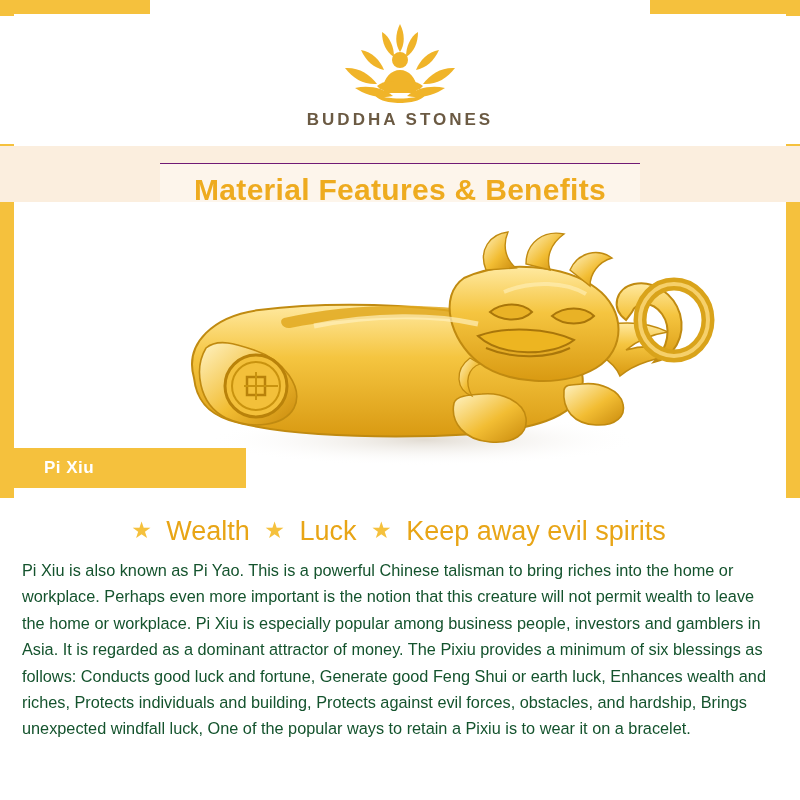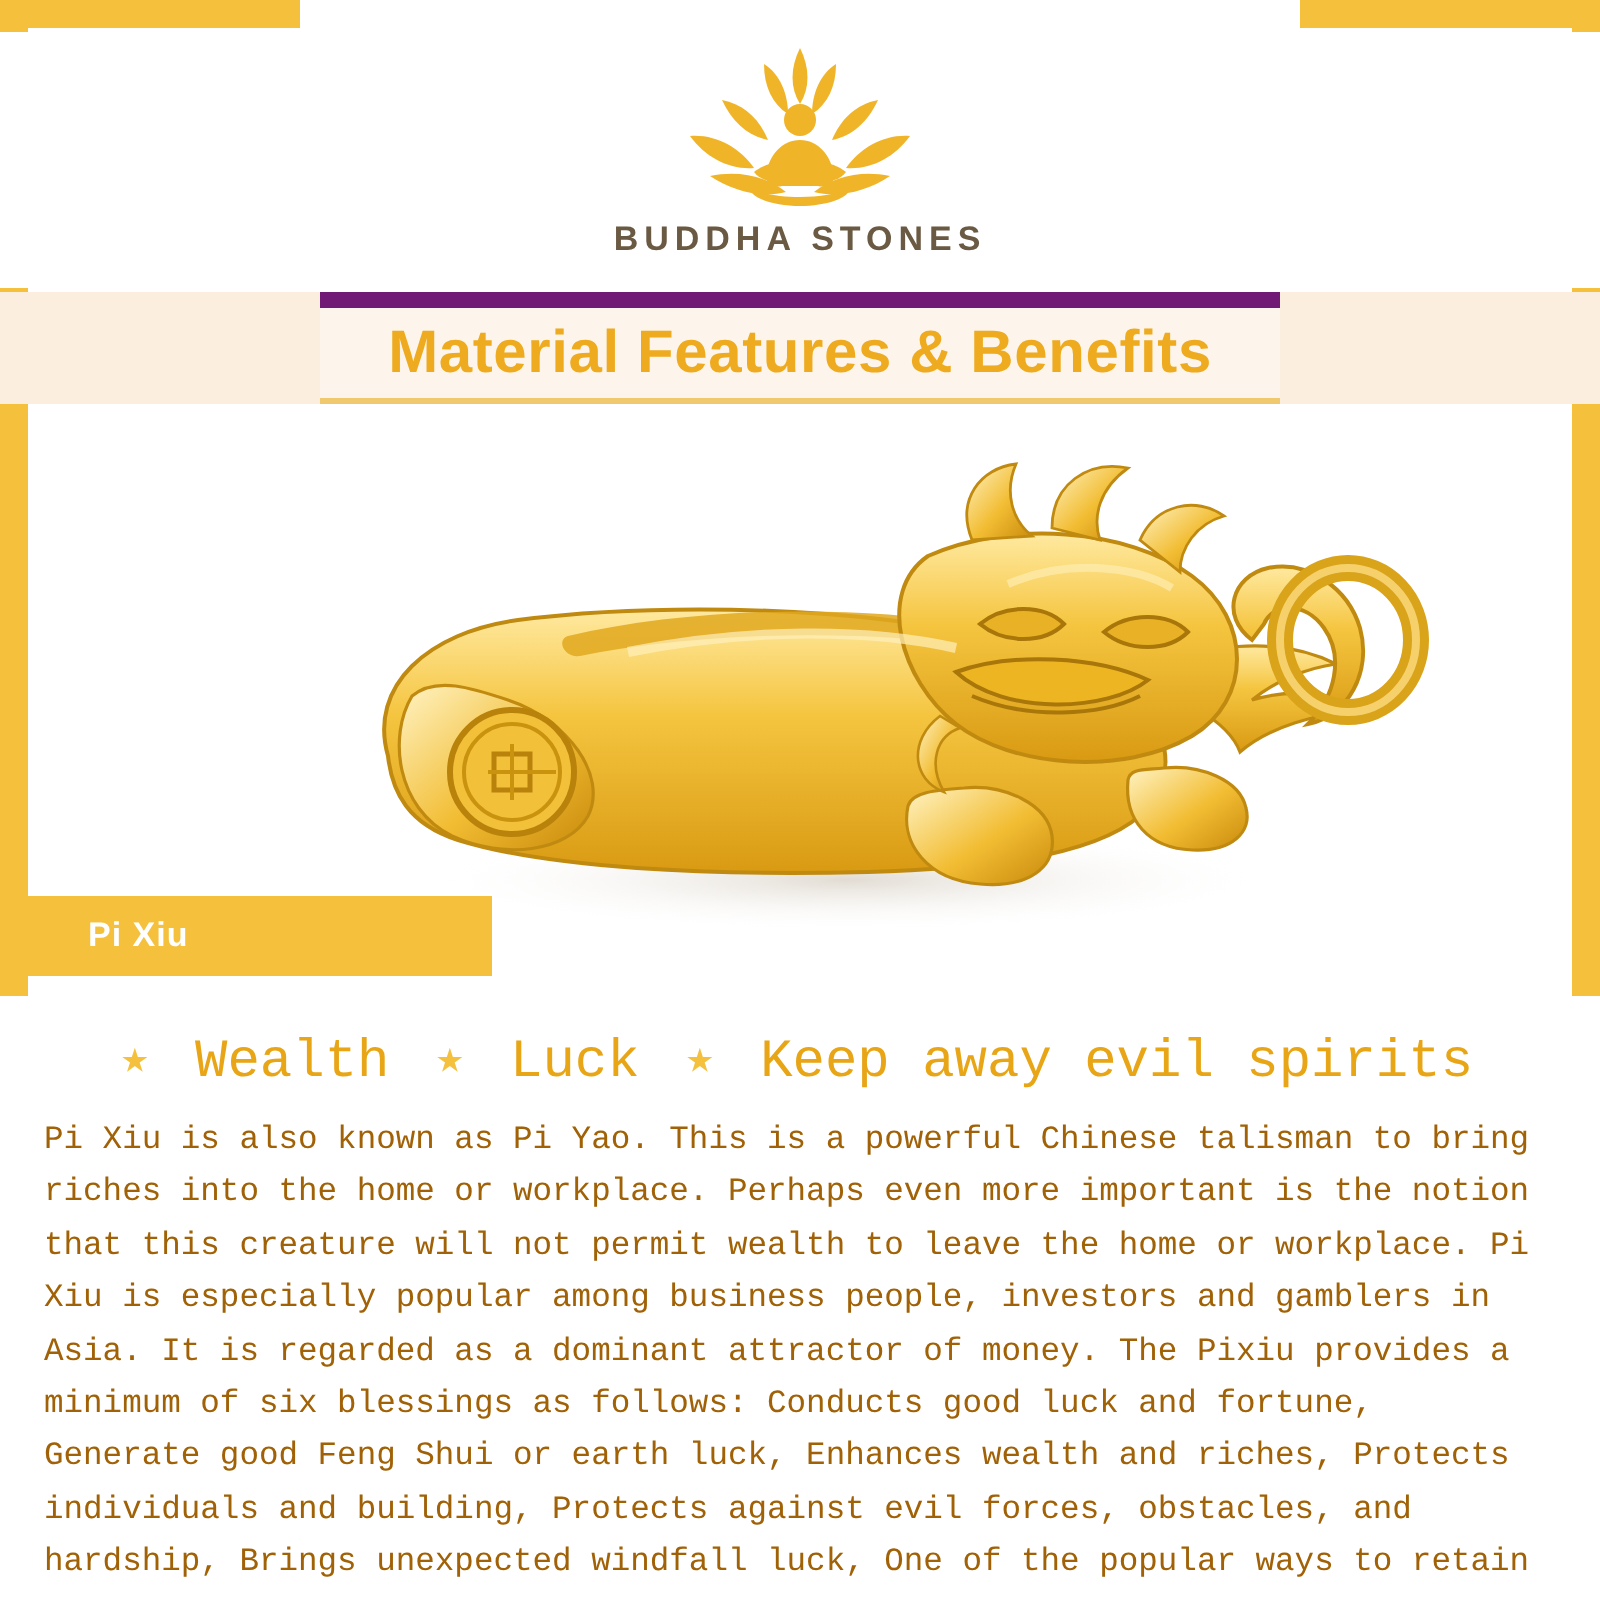--- a/index.html
+++ b/index.html
@@ -86,26 +86,26 @@
 
   
   .title-band {
     position: absolute;
     top: 146px; left: 0;
     width: 800px; height: 56px;
     background: #fbeede;
   }
   .title-bar {
     position: absolute;
-    top: 146px;
+    top: 163px;
     left: 160px;
     width: 480px;
     height: 56px;
     background: #fdf5eb;
-    border-top: 8px solid #701a75;
+    border-top: 1px solid #701a75;
     border-bottom: 3px solid #f0c96f;
     box-sizing: border-box;
     display: flex;
     align-items: center;
     justify-content: center;
   }
   .title-text {
     font-size: 30px;
     font-weight: bold;
     color: #eeab1f;
@@ -152,42 +152,41 @@
   
   .content {
     position: absolute;
     top: 498px;
     left: 0;
     width: 800px;
     height: 302px;
     background: #ffffff;
     padding: 18px 32px 0 22px;
     box-sizing: border-box;
-    font-family: Liberation Mono, monospace;
   }
   .benefits {
     text-align: center;
     font-size: 27px;
     color: #e9a81c;
     white-space: nowrap;
     margin-bottom: 10px;
   }
   .benefits .star {
     color: #f5c13d;
     font-size: 23px;
     vertical-align: 2px;
     margin: 0 7px;
   }
   .benefits .word {
     color: #e8a516;
   }
   .body-text {
     font-size: 16.3px;
     line-height: 1.62;
-    color: #a16207;
+    color: #14532d;
     text-align: left;
   }
 </style>
 </head>
 <body>
 
 <div class="page">
 
   <div class="frame-top"></div>
   <div class="frame-top-gap"></div>

